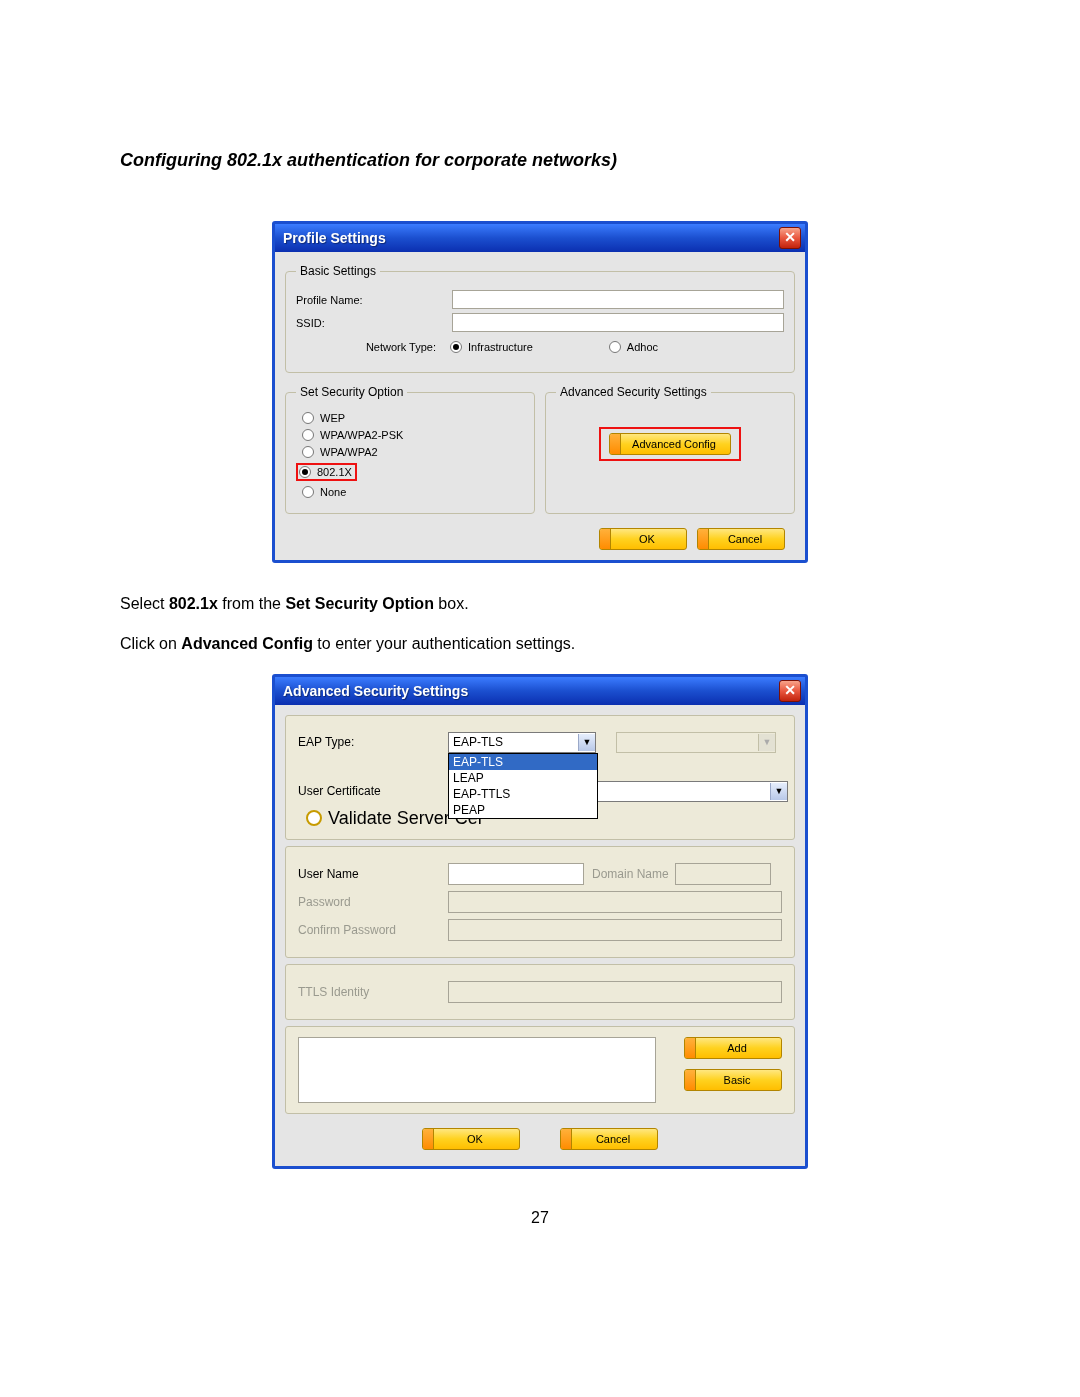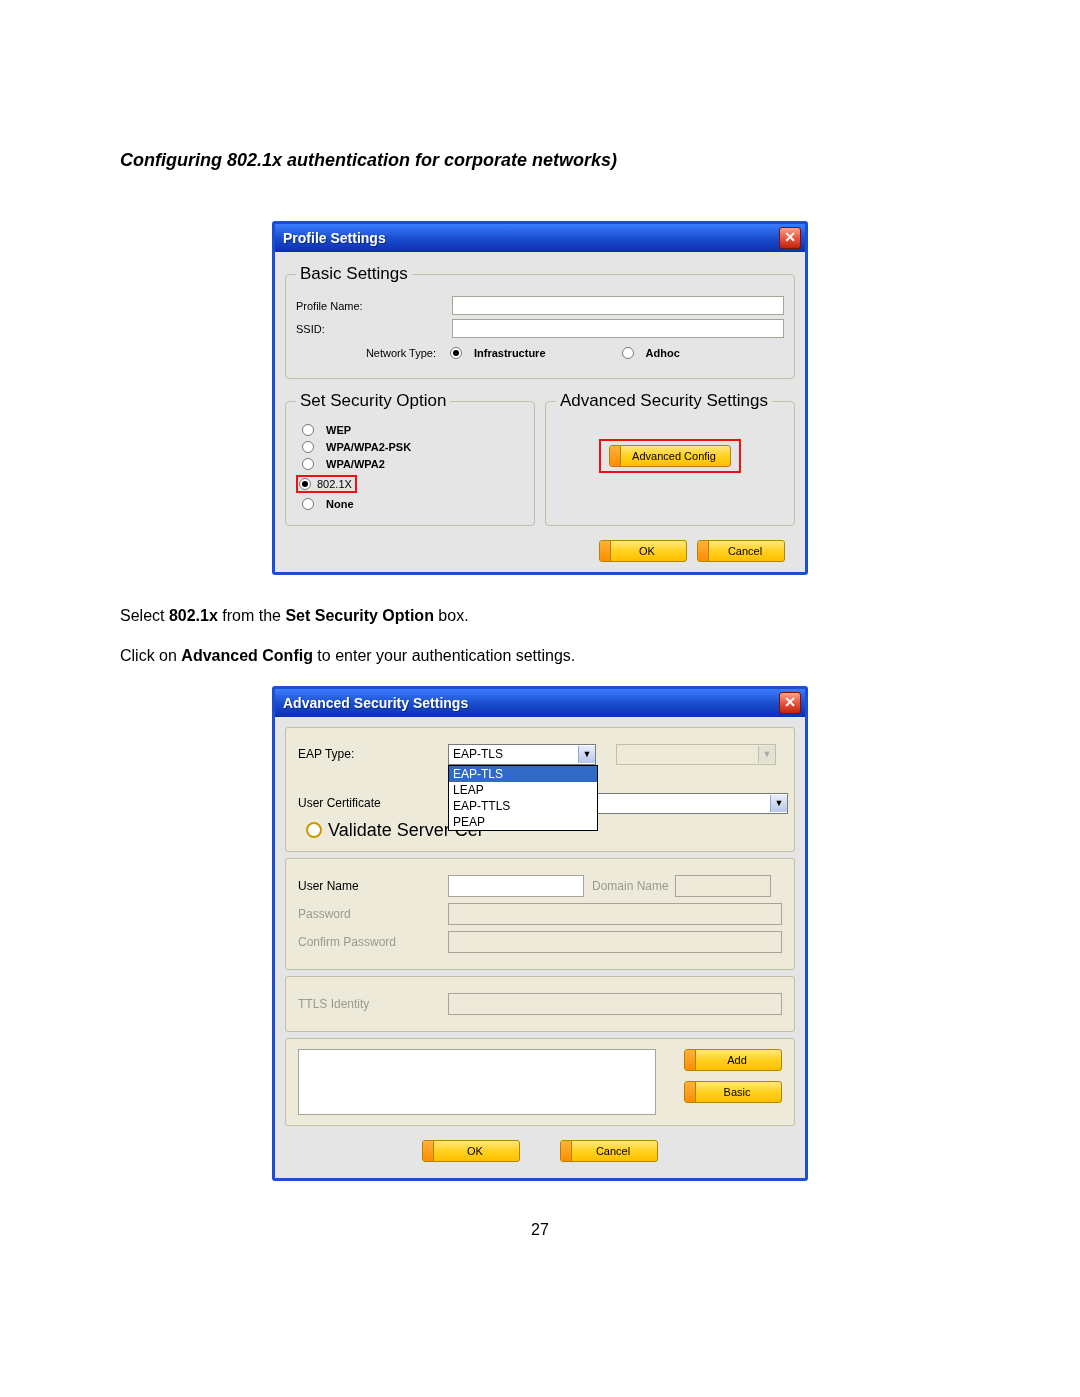--- a/index.html
+++ b/index.html
@@ -59,21 +59,21 @@
     font-size: 11px;
     font-family: Tahoma, Arial, sans-serif;
   }
   fieldset.groupbox {
     border: 1px solid #c2bfa7;
     border-radius: 4px;
     margin: 4px 0 8px 0;
     padding: 8px 10px 10px 10px;
   }
   fieldset.groupbox > legend {
-    font-size: 17px;
+    font-size: 12px;
     padding: 0 4px;
   }
   .two-col {
     display: flex;
     gap: 10px;
     align-items: stretch;
   }
   .two-col > fieldset {
     flex: 1;
   }
@@ -91,23 +91,22 @@
     flex: 1;
     height: 17px;
     border: 1px solid #a7a497;
     background: #fff;
     font-size: 11px;
     padding: 0 2px;
   }
   .radio-row {
     display: flex;
     align-items: center;
-    gap: 12px;
+    gap: 6px;
     margin: 5px 0 5px 6px;
-    font-weight: bold;
   }
   .radio-dot, .check-dot {
     width: 10px;
     height: 10px;
     border: 1px solid #777;
     border-radius: 50%;
     display: inline-block;
     position: relative;
     background: #fff;
   }

